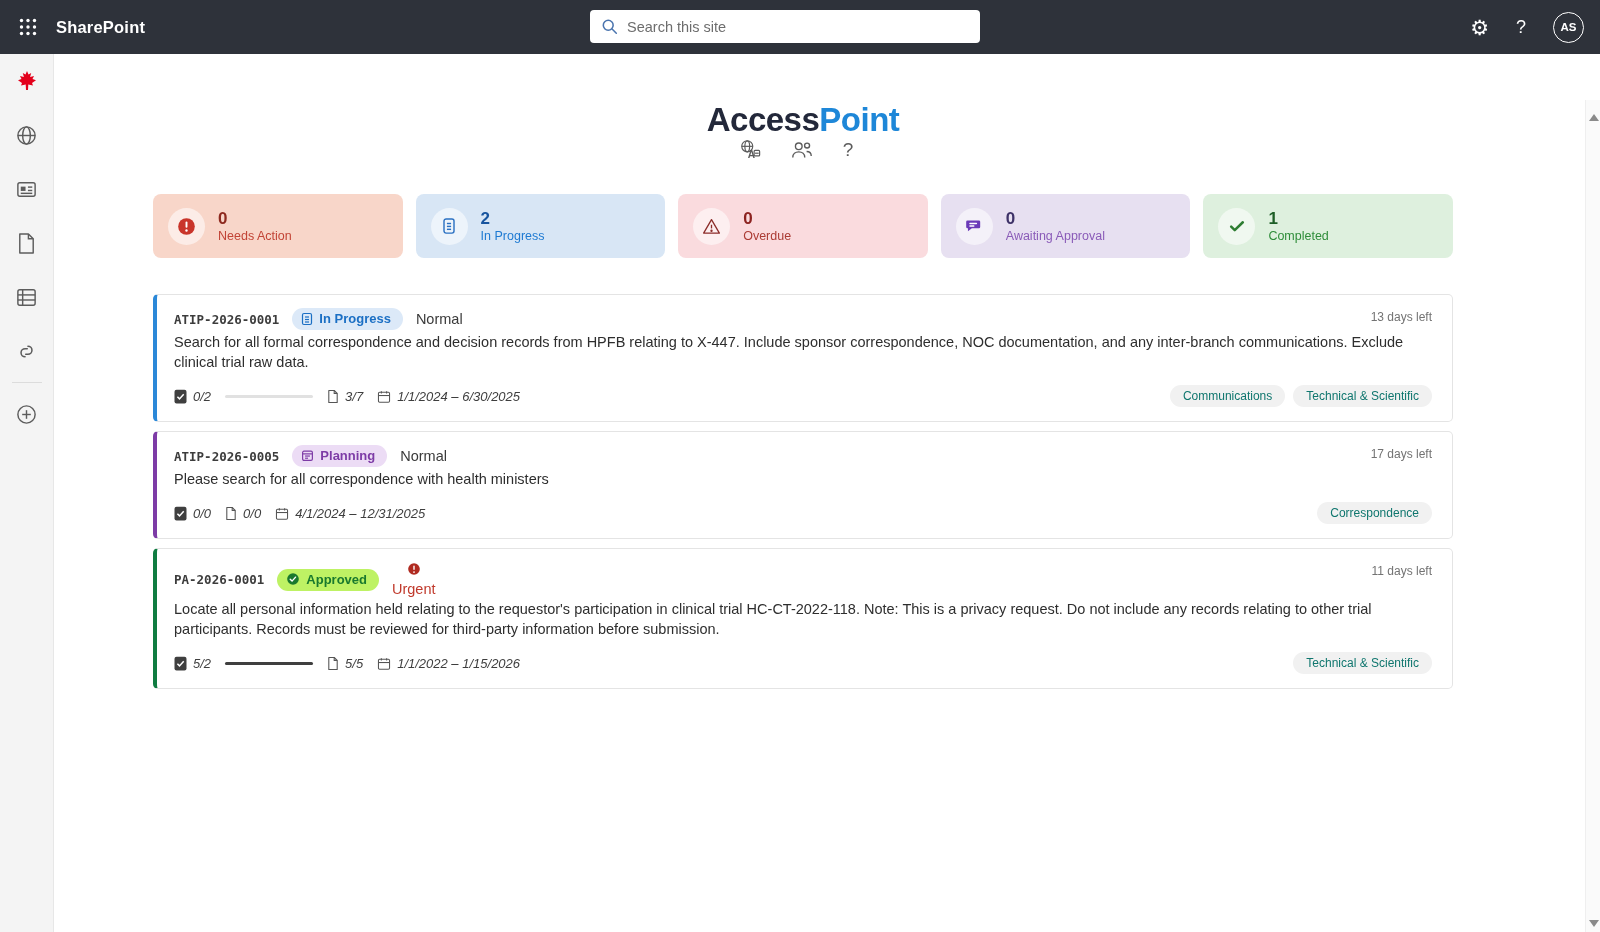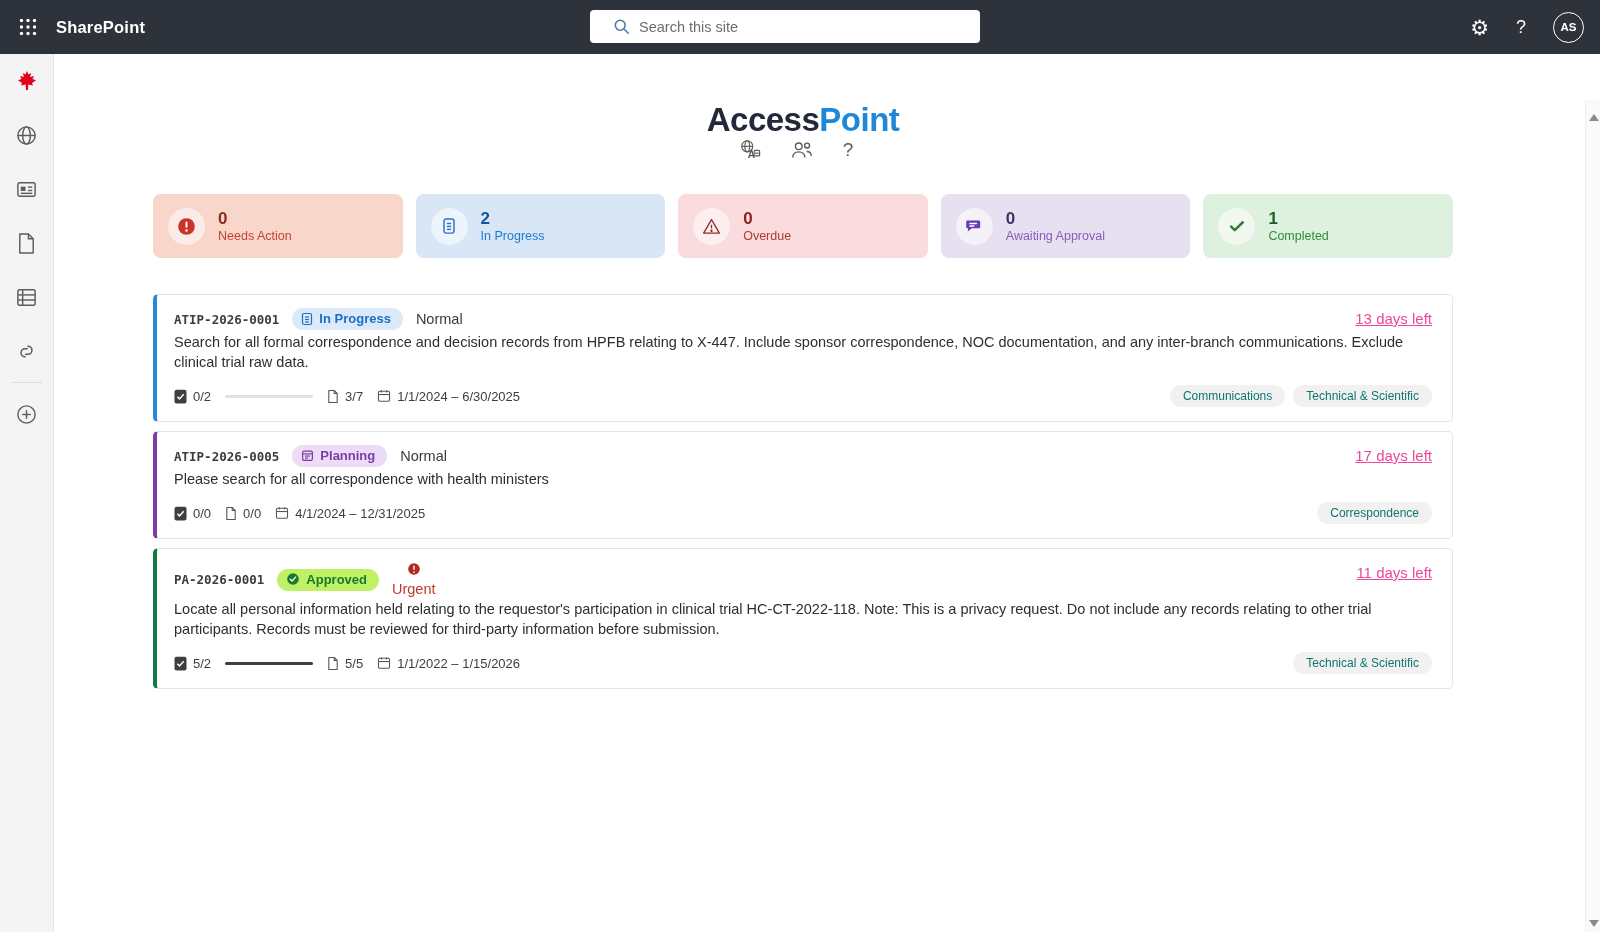--- a/index.html
+++ b/index.html
@@ -5,21 +5,21 @@
   * { margin:0; padding:0; box-sizing:border-box; }
   html,body { width:1600px; height:932px; overflow:hidden; background:#fff;
     font-family:"Liberation Sans", sans-serif; }
 
   
   .topbar { position:fixed; top:0; left:0; width:1600px; height:54px;
     background:#2e323a; display:flex; align-items:center; color:#fff; z-index:20; }
   .waffle { width:56px; height:54px; display:flex; align-items:center; justify-content:center; cursor:pointer; }
   .sp-logo { font-size:16.5px; font-weight:700; letter-spacing:.2px; }
   .search-box { position:absolute; left:590px; top:10px; width:390px; height:33px;
-    background:#fff; border-radius:4px; display:flex; align-items:center; padding:0 23px; gap:9px; }
+    background:#fff; border-radius:4px; display:flex; align-items:center; padding:0 11px; gap:9px; }
   .search-box input { flex:1; border:none; outline:none; background:transparent;
     font-size:14.5px; color:#333; font-family:"Liberation Sans", sans-serif; }
   .search-box input::placeholder { color:#6d6d6d; }
   .topbar-right { margin-left:auto; display:flex; align-items:center; gap:27px; padding-right:16px; }
   .gear-glyph { font-size:21px; line-height:1; cursor:pointer; }
   .help-glyph { font-size:18px; cursor:pointer; }
   .avatar { width:31px; height:31px; border:1.5px solid #fff; border-radius:50%;
     display:flex; align-items:center; justify-content:center; font-size:11.5px; font-weight:700; cursor:pointer; }
 
   
@@ -62,24 +62,24 @@
   .requests { margin-top:36px; }
   .req-card { position:relative; background:#fff; border:1px solid #e4e4e4; border-left-width:4px;
     border-left-style:solid; border-radius:5px; padding:13px 20px 14px 17px; margin-bottom:9px; }
   .req-head { display:flex; align-items:center; gap:13px; }
   .req-id { font-family:"DejaVu Sans Mono", monospace; font-size:12.5px; font-weight:700; color:#3c3c3c; }
   .badge { border-radius:11px; padding:3px 12px 4px 9px; font-size:13px; font-weight:700;
     display:flex; align-items:center; gap:6px; cursor:default; }
   .req-priority { font-size:14.5px; color:#3a3a3a; }
   .urgent-wrap { display:flex; align-items:center; gap:5px;flex-direction:column; }
   .urgent-text { font-size:14.5px; color:#c0392b; }
-  .days-left { position:absolute; top:15px; right:20px; font-size:15px; color:#ec4899;text-decoration:underline; }
+  .days-left { position:absolute; top:15px; right:20px; font-size:12px; color:#737373; }
   .req-desc { margin-top:2px; font-size:14.5px; color:#2e2e2e; line-height:1.38; padding-right:20px; }
   .req-meta { margin-top:13px; display:flex; align-items:center; font-size:13px; color:#3e3e3e; }
-  .mgroup { display:flex; align-items:flex-start; gap:6px; margin-right:14px; }
+  .mgroup { display:flex; align-items:flex-end; gap:6px; margin-right:14px;font-style:italic; }
   .pbar { width:88px; height:3px; background:#e1e1e1; border-radius:2px; margin-right:14px; }
   .pbar-fill { height:100%; background:#3f3f3f; border-radius:2px; }
   .req-tags { margin-left:auto; display:flex; gap:8px; }
   .tag { background:#f1f1f1; border-radius:11px; padding:4px 13px; font-size:12px; color:#0f766e; cursor:default; }
 
   
   .scrollbar { position:fixed; right:0; top:100px; width:15px; height:832px;
     background:#fafafa; border-left:1px solid #efefef; z-index:30; }
   .sb-up, .sb-down { position:absolute; left:3px; width:0; height:0; cursor:pointer; }
   .sb-up { top:14px; border-left:5px solid transparent; border-right:5px solid transparent;

